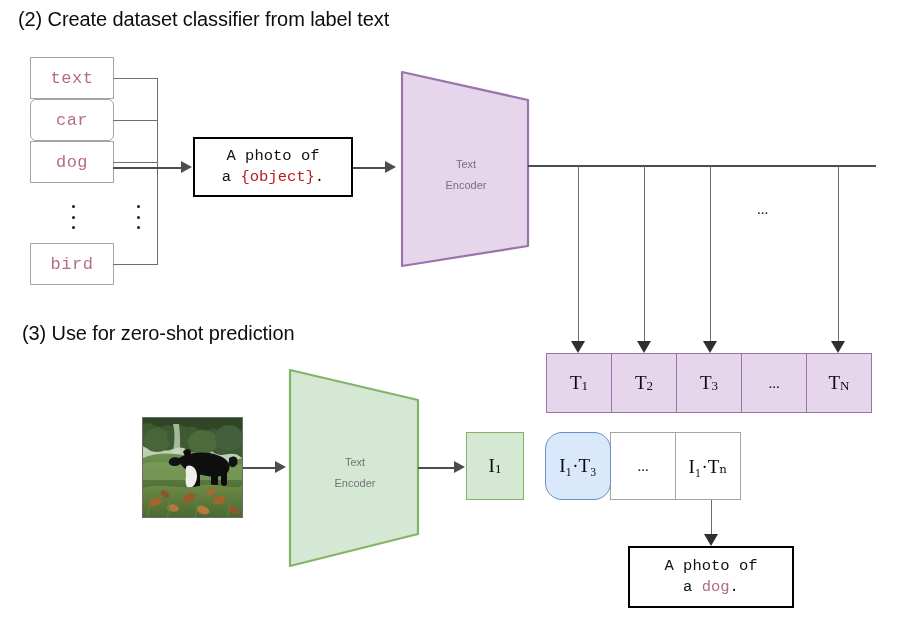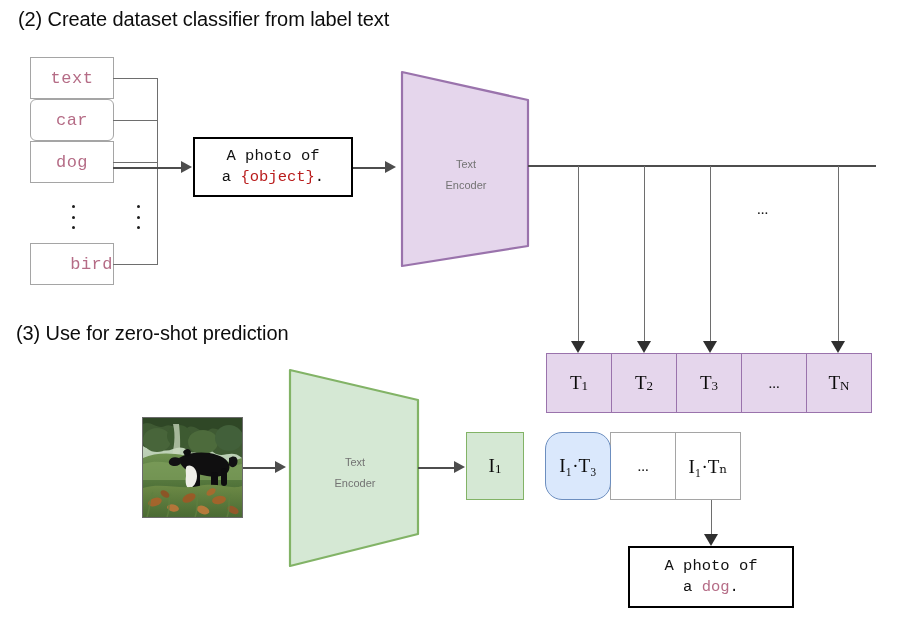--- a/index.html
+++ b/index.html
@@ -51,21 +51,21 @@
 
   <div class="abs label-box" style="left:30px;top:57px;width:84px;height:42px;">
     <span class="label-text">text</span>
   </div>
   <div class="abs label-box" style="left:30px;top:99px;width:84px;height:42px;border-radius:6px;">
     <span class="label-text">car</span>
   </div>
   <div class="abs label-box" style="left:30px;top:141px;width:84px;height:42px;">
     <span class="label-text">dog</span>
   </div>
-  <div class="abs label-box" style="left:30px;top:243px;width:84px;height:42px;justify-content:flex-end;">
+  <div class="abs label-box" style="left:30px;top:243px;width:84px;height:42px;">
     <span class="label-text">bird</span>
   </div>
 
   <div class="abs" style="left:70px;top:205px;width:6px;height:24px;display:flex;flex-direction:column;justify-content:space-between;align-items:center;">
     <div class="dotsmall"></div>
     <div class="dotsmall"></div>
     <div class="dotsmall"></div>
   </div>
 
   <div class="abs" style="left:135px;top:205px;width:6px;height:24px;display:flex;flex-direction:column;justify-content:space-between;align-items:center;">
@@ -130,21 +130,21 @@
     </div>
     <div class="cell t" style="width:66px;height:60px;">
       <span class="dots-h">...</span>
     </div>
     <div class="cell t" style="width:66px;height:60px;">
       <span>T</span>
         <span class="sub">N</span>
     </div>
   </div>
 
-  <div class="abs section-title" style="left:16px;top:322px;">(3) Use for zero-shot prediction</div>
+  <div class="abs section-title" style="left:22px;top:322px;">(3) Use for zero-shot prediction</div>
 
   <div class="abs photo" style="left:142px;top:417px;width:101px;height:101px;">
     <svg width="99" height="99" viewBox="0 0 99 99" preserveAspectRatio="none">
       <defs>
         <linearGradient id="skyg" x1="0" y1="0" x2="0" y2="1">
           <stop offset="0%" stop-color="#cfe0cd"></stop>
             <stop offset="100%" stop-color="#9cb38c"></stop>
         </linearGradient>
         <linearGradient id="grassg" x1="0" y1="0" x2="0" y2="1">
           <stop offset="0%" stop-color="#6f9150"></stop>

